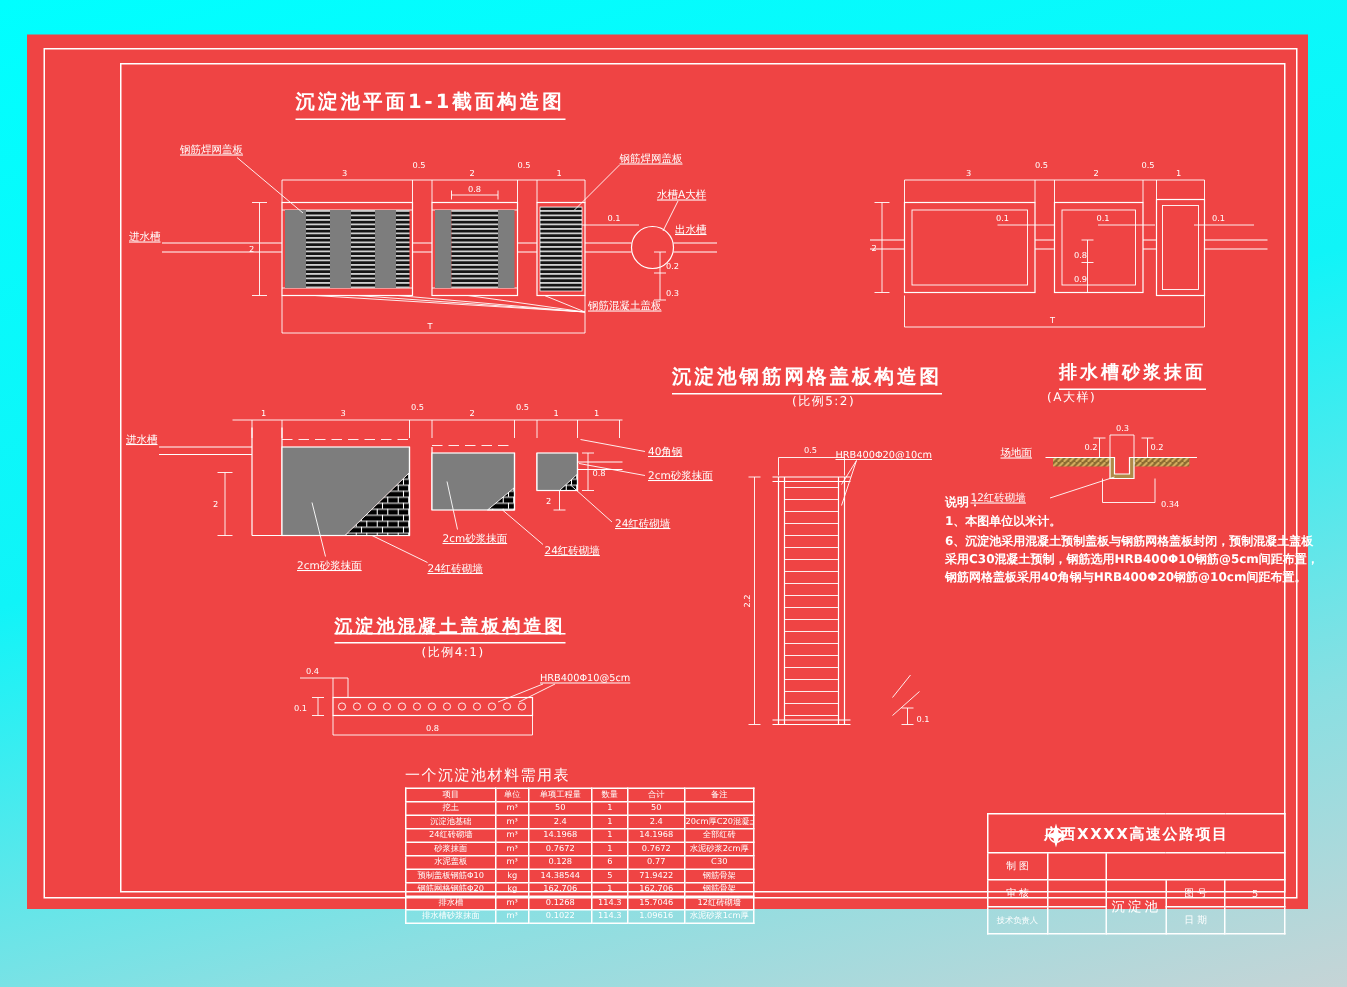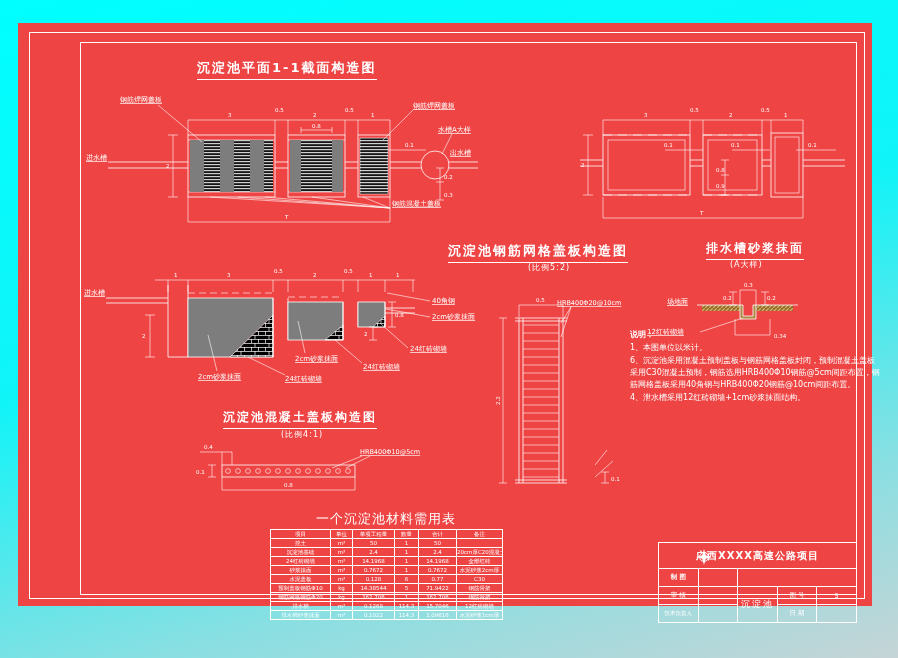--- a/index.html
+++ b/index.html
@@ -13,23 +13,23 @@
   .frame-inner{position:absolute;left:62px;top:19px;right:15px;bottom:11px;border:1px solid #fff;}
   .dtitle{position:absolute;color:#fff;font-weight:bold;font-size:13px;letter-spacing:2px;
     white-space:nowrap;border-bottom:1.5px solid #fff;padding-bottom:2px;}
   .dsub{position:absolute;color:#fff;font-size:8px;letter-spacing:1px;white-space:nowrap;}
   svg{position:absolute;overflow:visible;}
   .ln{stroke:#fff;stroke-width:0.8;fill:none;}
   .thin{stroke:#fff;stroke-width:0.6;fill:none;}
   .lbl{fill:#fff;font-size:7px;font-family:"DejaVu Sans",sans-serif;text-decoration:underline;}
   .dim{fill:#fff;font-size:5.5px;font-family:"DejaVu Sans",sans-serif;}
   .notes{position:absolute;left:612px;top:306px;width:250px;color:#fff;font-size:8px;line-height:1.5;}
-  .notes .nline{margin:0 0 1px 0;}
+  .notes .nline{margin:0 0 1px 0;font-weight:bold;}
   .mtable{position:absolute;left:252px;top:487px;width:232px;color:#fff;}
-  .mtable .ttl{text-align:center;font-size:13px;margin-bottom:1px;letter-spacing:1px;}
+  .mtable .ttl{font-size:10px;margin-bottom:1px;letter-spacing:1px;}
   .mtable table{border-collapse:collapse;width:100%;table-layout:fixed;}
   .mtable th,.mtable td{border:1px solid #fff;font-size:5.5px;font-weight:normal;
     text-align:center;padding:0;line-height:8px;height:8px;overflow:hidden;white-space:nowrap;}
   .tblock{position:absolute;left:640px;top:519px;width:199px;height:81px;color:#fff;}
   .tblock table{border-collapse:collapse;width:100%;height:100%;table-layout:fixed;}
   .tblock td{border:1px solid #fff;font-size:6.5px;text-align:center;padding:0;overflow:hidden;white-space:nowrap;}
   .tblock .proj{font-size:10px;font-weight:bold;letter-spacing:1px;}
   .tblock .dn{font-size:9px;letter-spacing:2px;}
   .logo{vertical-align:middle;margin-right:4px;}
 </style>
@@ -37,22 +37,22 @@
 <body>
 
 <div class="canvas">
   <div class="frame-outer"></div>
   <div class="frame-inner"></div>
 
   <div class="dtitle" style="left:179px;top:36px;">沉淀池平面1-1截面构造图</div>
   <div class="dtitle" style="left:430px;top:219px;">沉淀池钢筋网格盖板构造图</div>
   <div class="dsub" style="left:510px;top:239px;">(比例5:2)</div>
   <div class="dtitle" style="left:688px;top:217px;font-size:12px;">排水槽砂浆抹面</div>
-  <div class="dsub" style="left:712px;top:236px;">(A大样)</div>
-  <div class="dtitle" style="left:205px;top:386px;font-size:12px;">沉淀池混凝土盖板构造图</div>
+  <div class="dsub" style="left:680px;top:236px;">(A大样)</div>
+  <div class="dtitle" style="left:205px;top:386px;font-size:12px;text-decoration:underline;">沉淀池混凝土盖板构造图</div>
   <div class="dsub" style="left:263px;top:406px;">(比例4:1)</div>
 
   <svg width="0" height="0">
     <defs>
       <pattern id="hstripe" width="4" height="3" patternUnits="userSpaceOnUse">
         <rect width="4" height="3" fill="#151515"></rect>
           <rect width="4" height="1.2" fill="#cfcfcf"></rect>
       </pattern>
       <pattern id="brick" width="14" height="8" patternUnits="userSpaceOnUse">
         <rect width="14" height="8" fill="#000"></rect>
@@ -297,21 +297,20 @@
     <text class="dim" x="114" y="57">0.8</text>
 
     <text class="lbl" x="190" y="24" style="font-size:6.5px;">HRB400Φ10@5cm</text>
     <path class="thin" d="M192 26L162 38M200 26L176 38"></path>
   </svg>
 
   <div class="notes">
     <div class="nline" style="font-weight:bold;">说明：</div>
     <div class="nline">1、本图单位以米计。</div>
     <div class="nline">6、沉淀池采用混凝土预制盖板与钢筋网格盖板封闭，预制混凝土盖板采用C30混凝土预制，钢筋选用HRB400Φ10钢筋@5cm间距布置，钢筋网格盖板采用40角钢与HRB400Φ20钢筋@10cm间距布置。</div>
-    <div class="nline">4、泄水槽采用12红砖砌墙+1cm砂浆抹面结构。</div>
   </div>
 
   <div class="mtable">
     <div class="ttl">一个沉淀池材料需用表</div>
     <table>
       <colgroup>
           <col style="width:60px">
           <col style="width:22px">
           <col style="width:42px">
           <col style="width:24px">
@@ -408,21 +407,21 @@
       <tbody>
           <tr style="height:26px;">
         <td colspan="5" class="proj">
           <svg class="logo" width="16" height="16" viewBox="0 0 16 16">
             <circle cx="8" cy="8" r="4.5" fill="none" stroke="#fff" stroke-width="1"></circle>
             <path d="M8 0L9.8 6.2 16 8 9.8 9.8 8 16 6.2 9.8 0 8 6.2 6.2Z" fill="#fff"></path>
           </svg><span>广西XXXX高速公路项目</span>
         </td>
       </tr>
       <tr>
-        <td style="width:40px;font-weight:bold;">制 图</td>
+        <td style="width:40px;">制 图</td>
         <td style="width:32px;"></td>
         <td colspan="3"></td>
       </tr>
       <tr>
         <td>审 核</td>
         <td></td>
         <td rowspan="2" style="width:60px;" class="dn">沉淀池</td>
         <td style="width:32px;">图 号</td>
         <td style="width:33px;">5</td>
       </tr>

